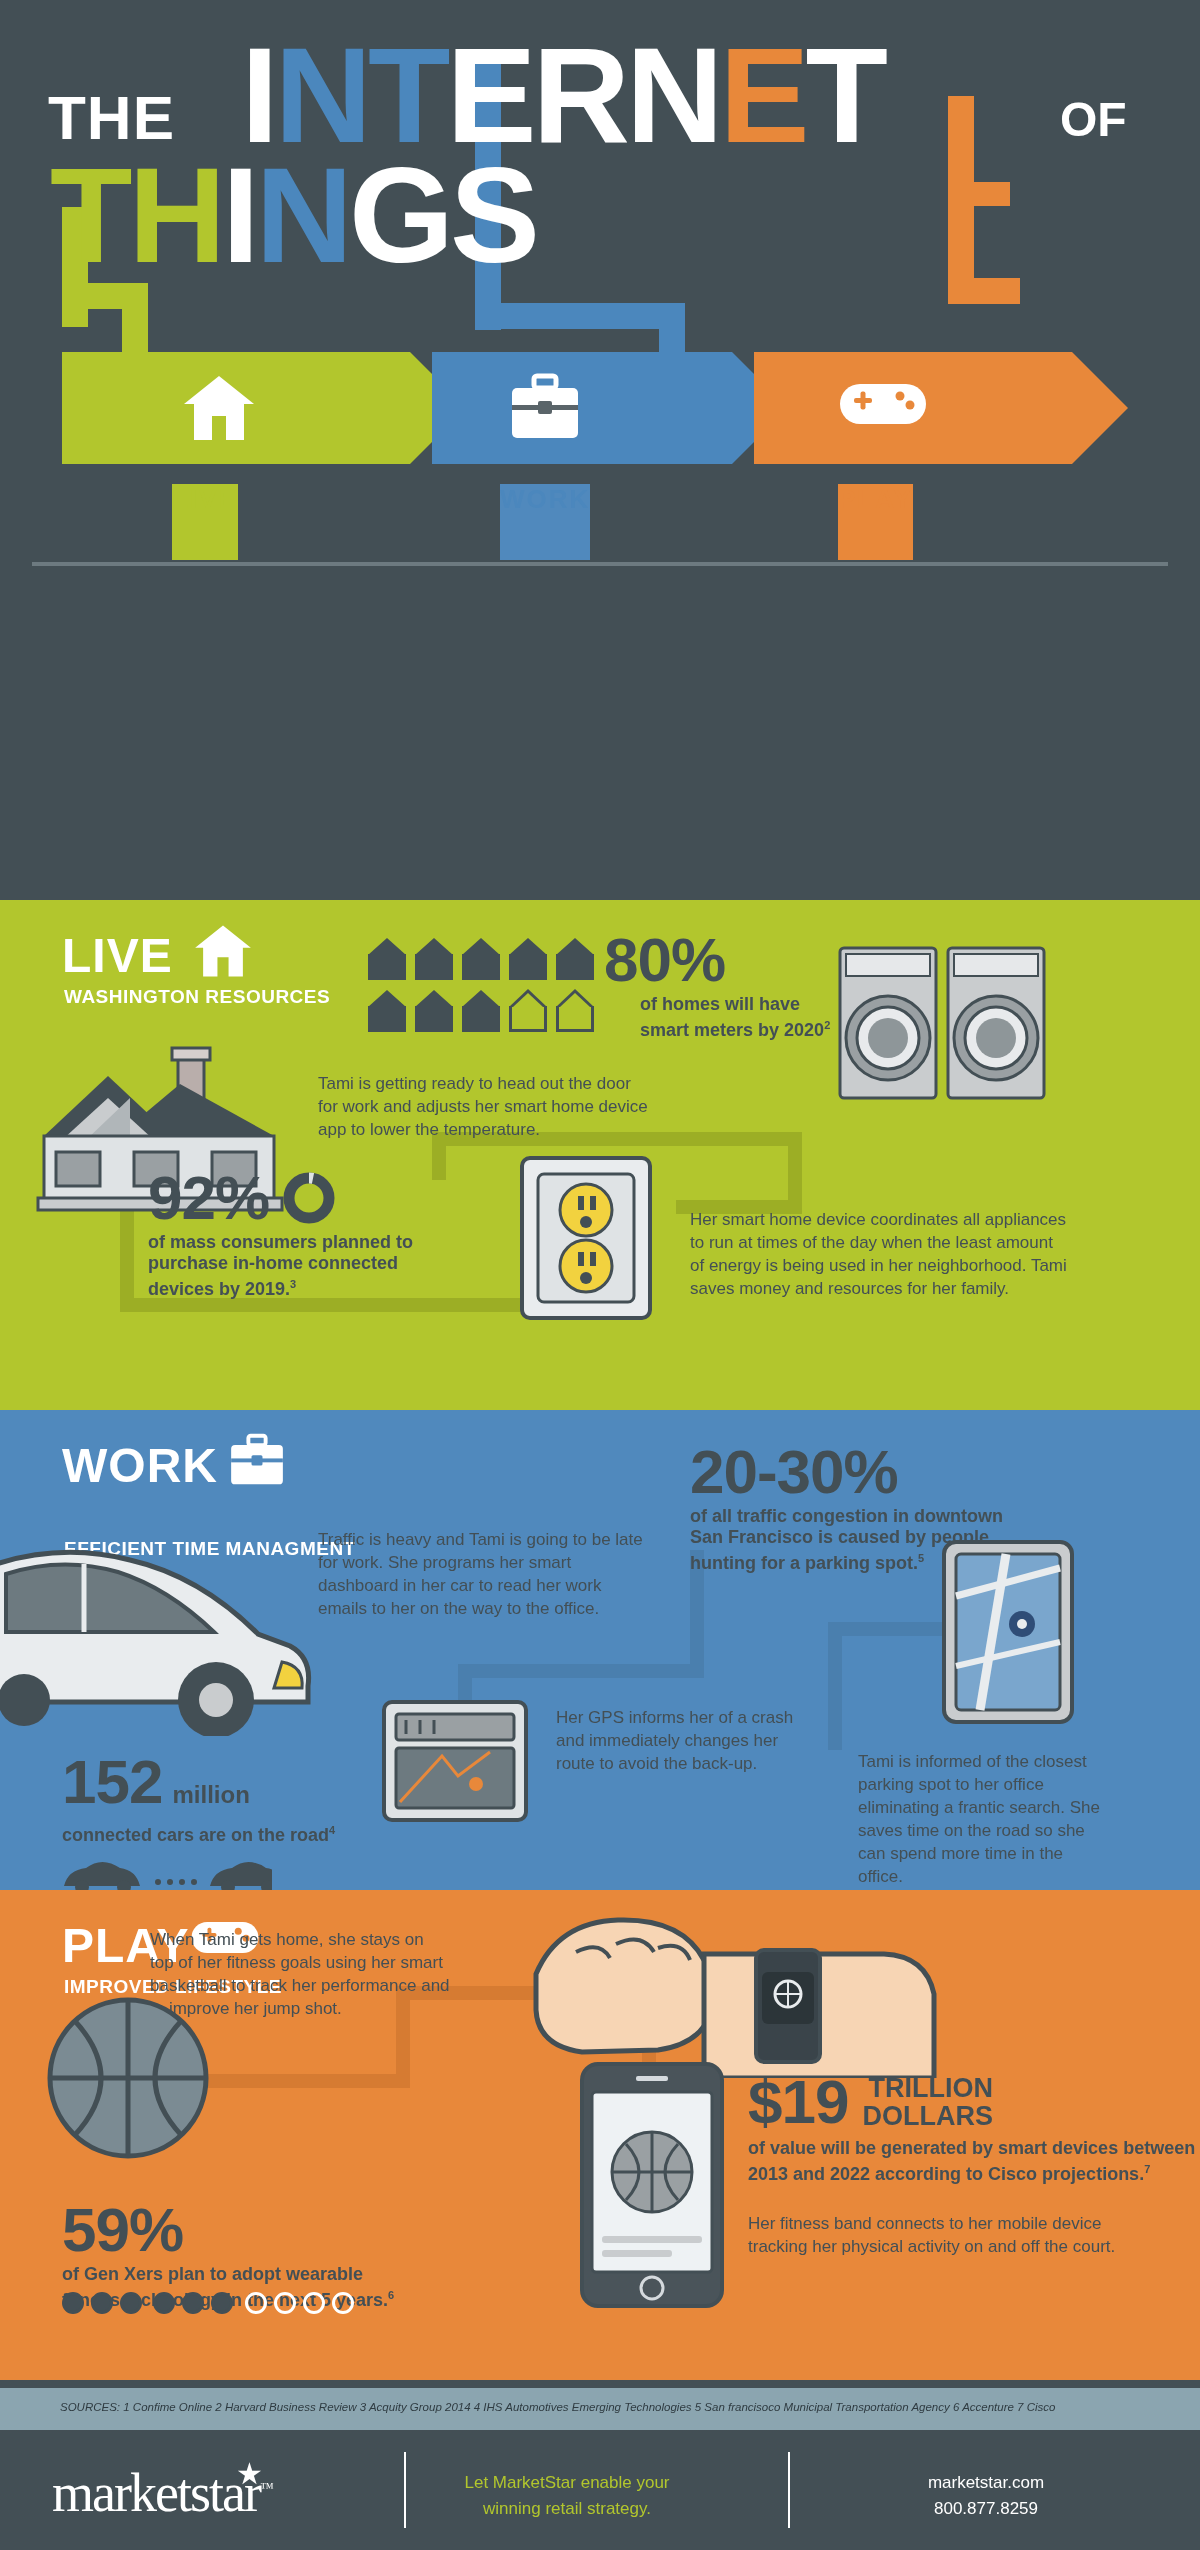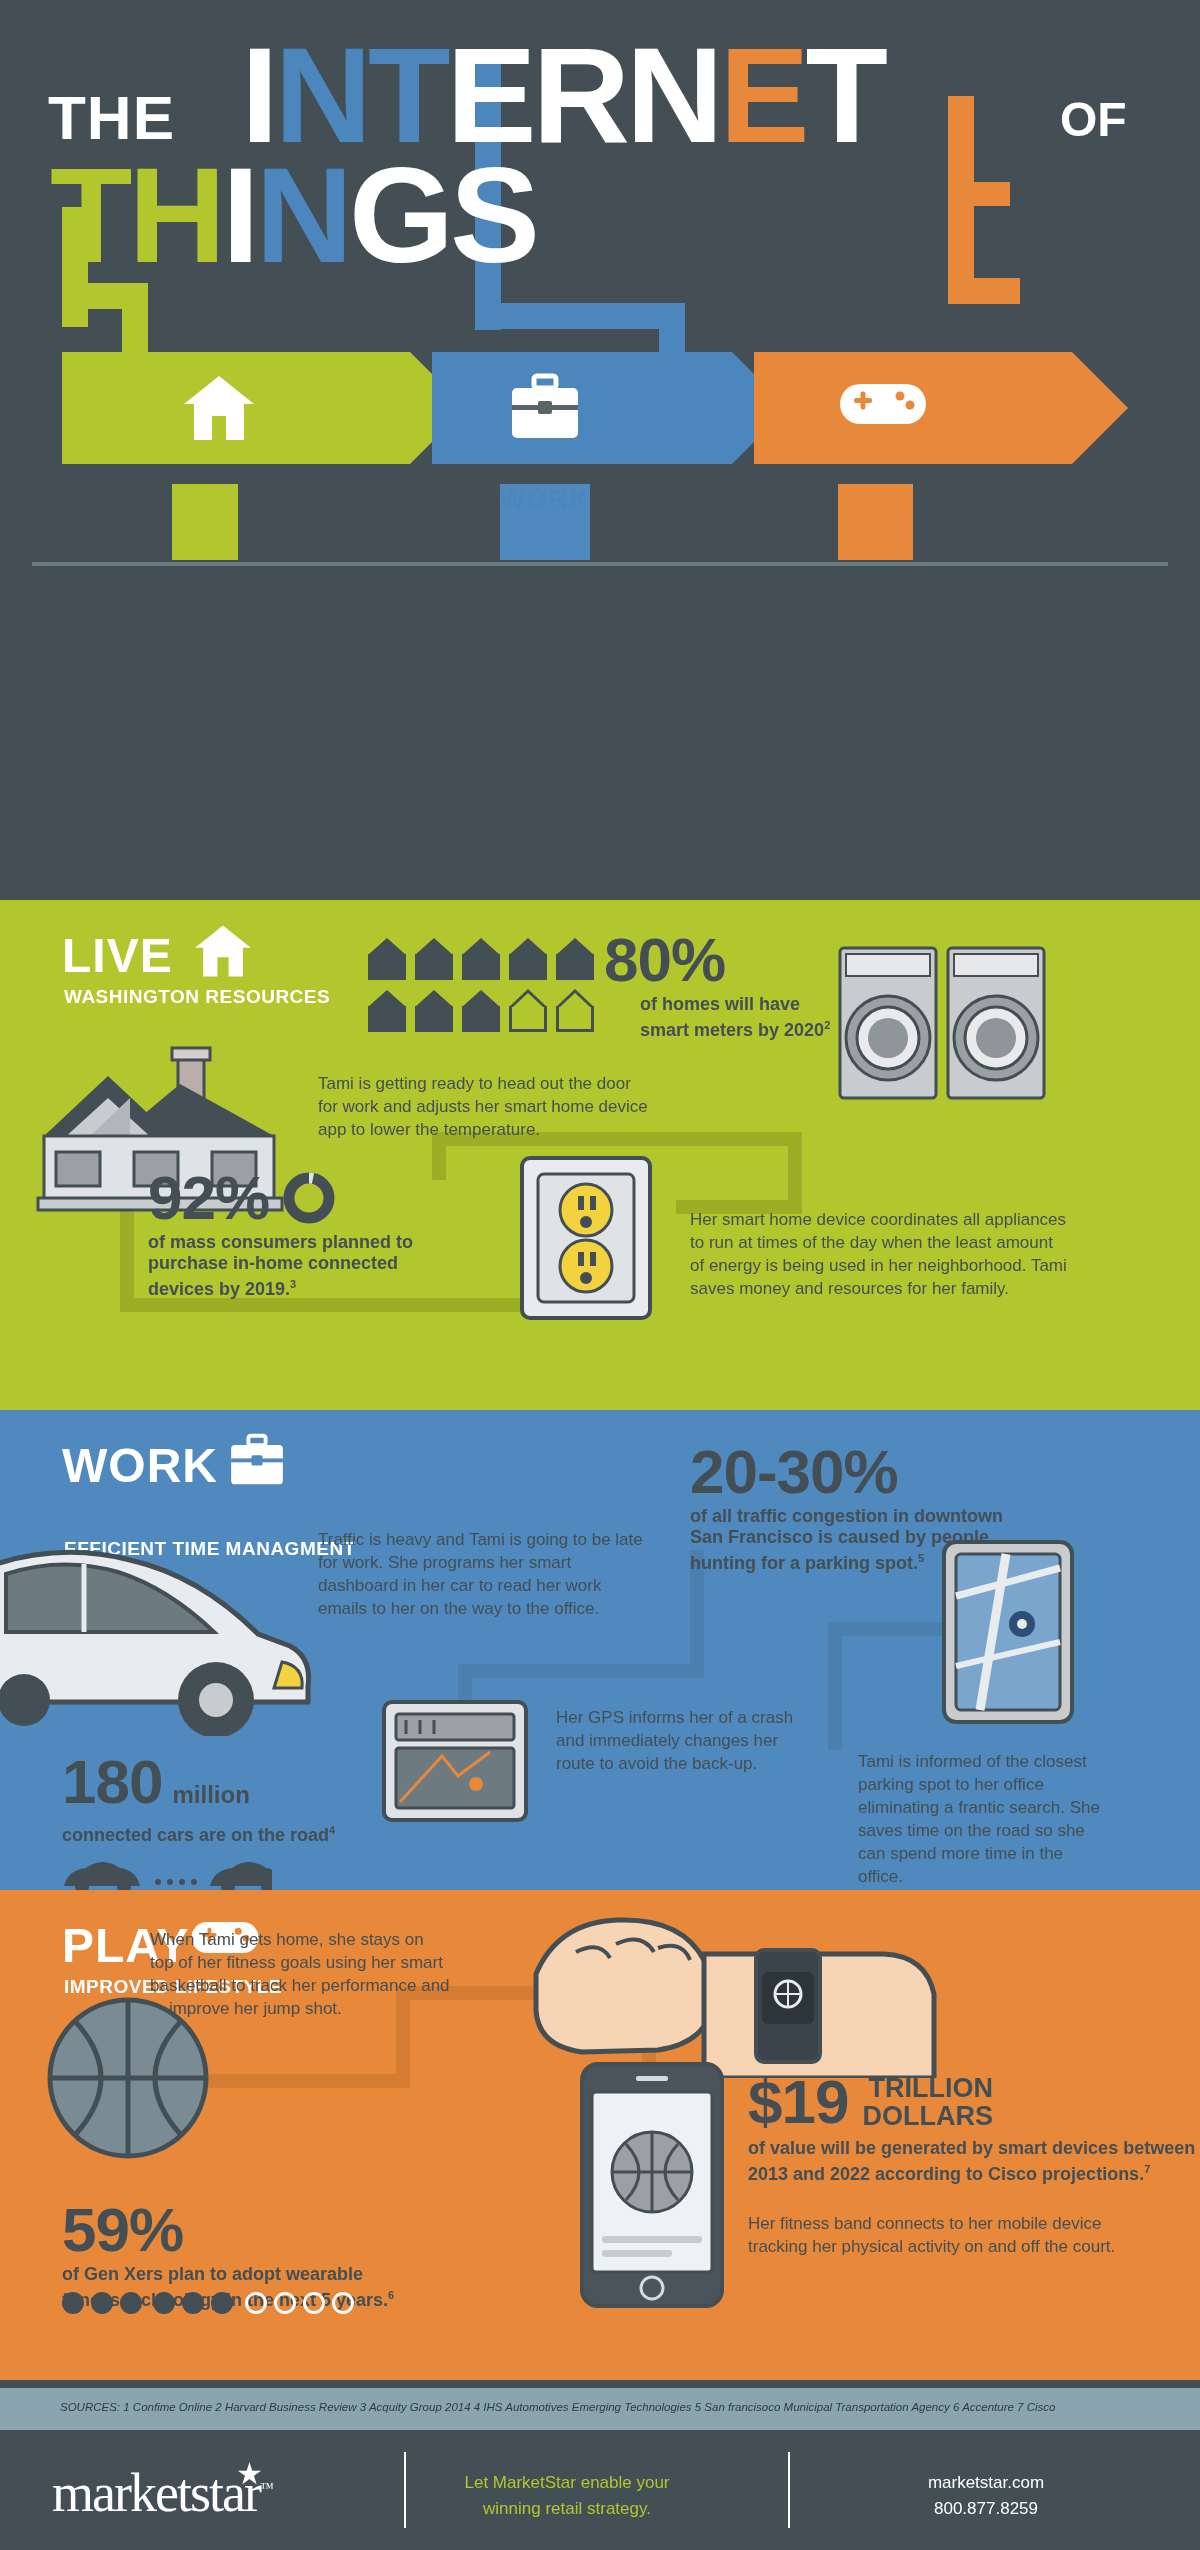--- a/index.html
+++ b/index.html
@@ -417,21 +417,21 @@
         <path d="M16 128 L120 104" stroke="#e9ecee" stroke-width="6" fill="none"></path>
         <circle cx="82" cy="86" r="13" fill="#2f4d77"></circle>
         <circle cx="82" cy="86" r="5" fill="#e9ecee"></circle>
       </svg>
     </div>
 
     <div class="body-txt" style="position:absolute; left:858px; top:340px; width:250px;">Tami is informed of the closest parking spot to her office eliminating a frantic search. She saves time on the road so she can spend more time in the office.</div>
 
     <div style="position:absolute; left:62px; top:342px;">
       <div style="display:flex; align-items:baseline; gap:10px;">
-        <span class="big-num">180</span>
+        <span class="big-num">152</span>
         <span style="font-size:24px; font-weight:bold; color:#434f55;text-align:center;">million</span>
       </div>
       <div class="sub-num" style="margin-top:8px;">
         <span>connected cars are on the road</span><span class="sup">4</span>
       </div>
       <div style="margin-top:10px;">
         <svg width="210" height="40" viewBox="0 0 210 40">
           <path d="M2 30 Q6 14 24 12 Q40 0 58 12 Q74 14 78 30 Z" fill="#434f55"></path>
           <circle cx="20" cy="31" r="7" fill="#434f55"></circle>
             <circle cx="62" cy="31" r="7" fill="#434f55"></circle>

